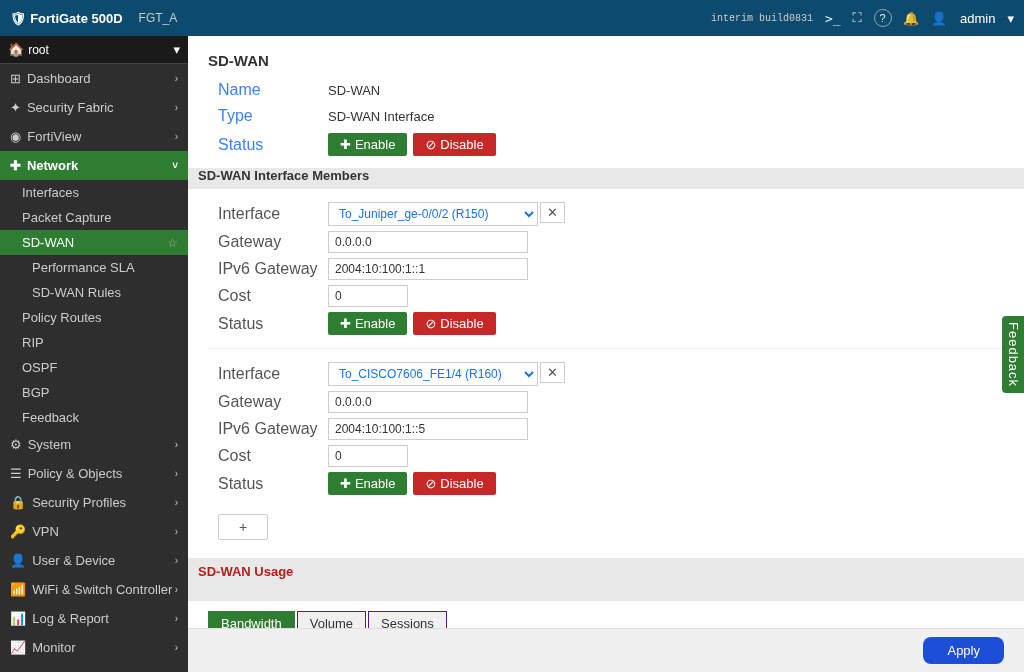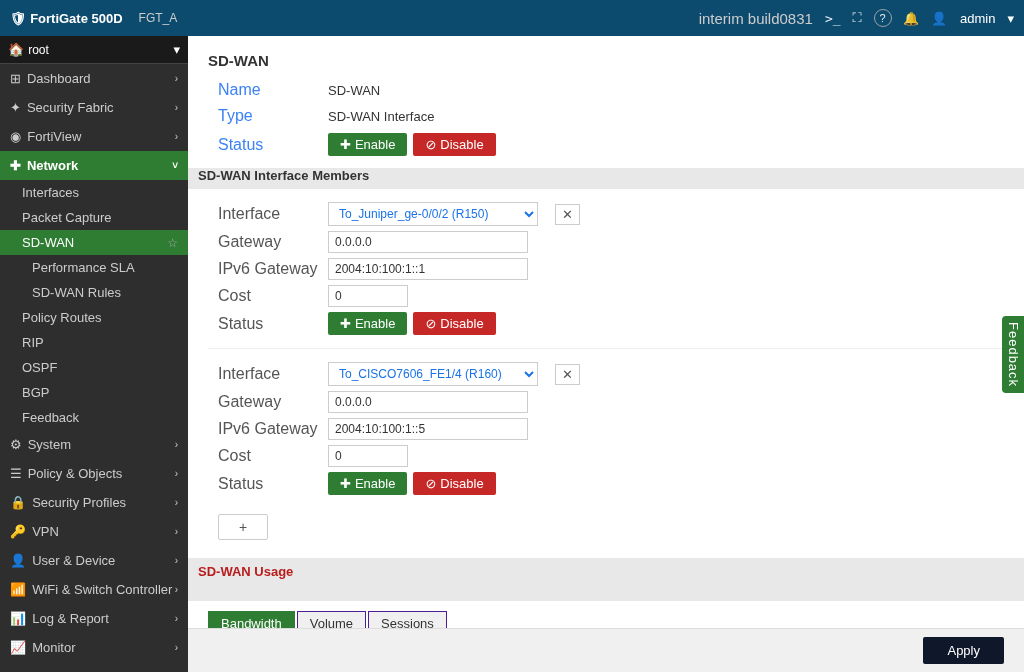--- a/index.html
+++ b/index.html
@@ -127,43 +127,43 @@
     .btn-add {
       border: 1px solid #ccc;
       background: white;
       padding: 4px 20px;
       cursor: pointer;
       font-size: 14px;
       color: #555;
       border-radius: 2px;
     }
     .btn-apply {
-      background: #0f172a;
+      background: #1d4ed8;
       color: white;
       border: none;
       padding: 6px 24px;
       cursor: pointer;
       font-size: 13px;
-      border-radius: 2px;
+      border-radius: 8px;
     }
     .member-row {
       display: flex;
       align-items: center;
       margin: 5px 0;
     }
     .member-label {
       width: 110px;
       font-size: 16px;
       color: #555;
       flex-shrink: 0;
     }
     .member-select-wrap {
       display: flex;
-      align-items: center;
-      gap: 17px;
+      align-items: flex-start;
+      gap: 2px;
       border-radius: 12px;
     }
     .member-select {
       border: 1px solid #ccc;
       padding: 3px 6px;
       font-size: 12px;
       width: 210px;
       background: white;
       color: #1a73e8;
     }
@@ -217,21 +217,21 @@
 <body>
 
 <div class="topbar">
   <div class="topbar-left">
     <span style="color:white;font-weight:bold;font-size:13px;">
       🛡 <span>FortiGate 500D</span>
     </span>
     <span style="color:#ccc;margin-left:8px;font-size:12px;">FGT_A</span>
   </div>
   <div class="topbar-right">
-    <span style="font-size:15px;color:#ccc;">interim build0831</span>
+    <span style="font-size:10px;color:#ccc;font-family:Liberation Mono, monospace;">interim build0831</span>
     <span class="topbar-icon" style="font-family:monospace;font-size:13px;">&gt;_</span>
     <span class="topbar-icon">⛶</span>
     <span class="topbar-icon" style="border:1px solid #aaa;border-radius:50%;width:18px;height:18px;display:inline-flex;align-items:center;justify-content:center;font-size:11px;">?</span>
     <span class="topbar-icon">🔔</span>
     <span class="topbar-icon">👤</span>
     <span>admin</span>
     <span>▾</span>
   </div>
 </div>
 

